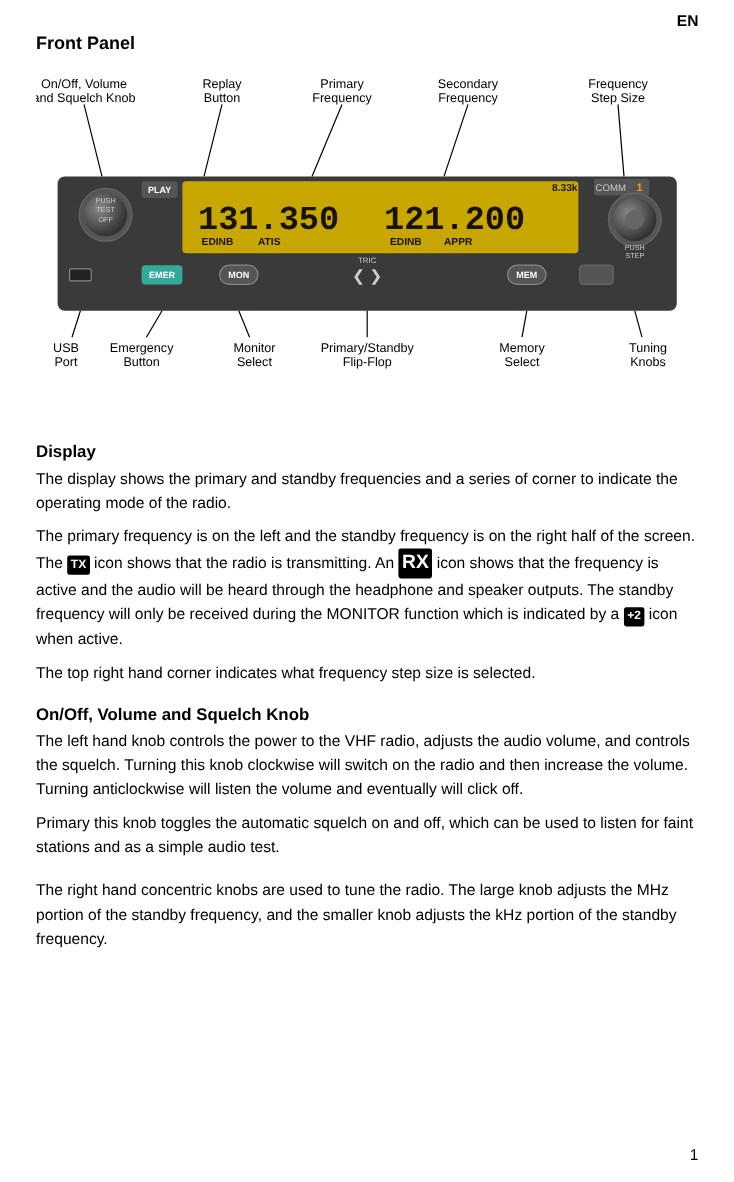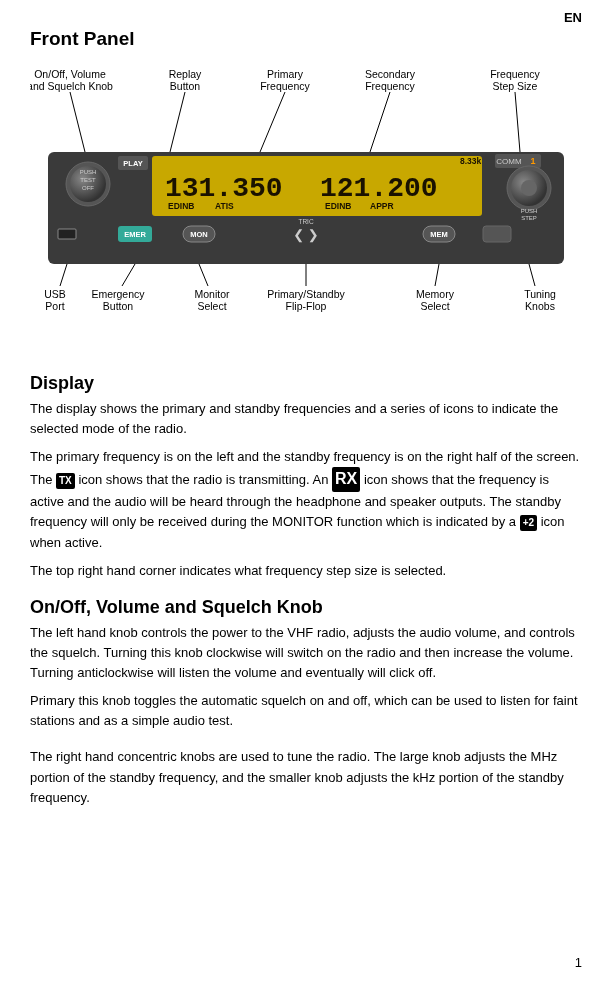--- a/index.html
+++ b/index.html
@@ -18,33 +18,33 @@
       position: absolute;
       top: 10px;
       right: 30px;
       font-weight: bold;
       font-size: 13px;
       padding-left: 33px;
     }
 
     .section-title {
       font-weight: bold;
-      font-size: 19px;
+      font-size: 15px;
       margin-bottom: 14px;
       margin-top: 18px;
     }
 
     
     .content-section {
       margin-top: 16px;
     }
 
     .subsection-title {
       font-weight: bold;
-      font-size: 18px;
+      font-size: 14px;
       margin-bottom: 5px;
       margin-top: 14px;
     }
 
     p {
       font-size: 13px;
       line-height: 1.55;
       margin-bottom: 8px;
     }
 
@@ -206,21 +206,21 @@
 
     <line x1="499" y1="200" x2="505" y2="222" stroke="#000" stroke-width="1"></line>
     <text x="510" y="234" font-size="10.5" text-anchor="middle" font-family="Arial">Tuning</text>
     <text x="510" y="246" font-size="10.5" text-anchor="middle" font-family="Arial">Knobs</text>
 
   </svg>
 </div>
 
 <div class="content-section">
   <div class="subsection-title">Display</div>
-  <p>The display shows the primary and standby frequencies and a series of icons to indicate the selected mode of the radio.</p>
+  <p>The display shows the primary and standby frequencies and a series of corner to indicate the operating mode of the radio.</p>
   <p>The primary frequency is on the left and the standby frequency is on the right half of the screen.  The <span class="tx-icon">TX</span> icon shows that the radio is transmitting.  An <span class="rx-icon">RX</span> icon shows that the frequency is active and the audio will be heard through the headphone and speaker outputs.  The standby frequency will only be received during the MONITOR function which is indicated by a <span class="plus2-icon">+2</span> icon when active.</p>
   <p>The top right hand corner indicates what frequency step size is selected.</p>
 </div>
 
 <div class="content-section">
   <div class="subsection-title">On/Off, Volume and Squelch Knob</div>
   <p>The left hand knob controls the power to the VHF radio, adjusts the audio volume, and controls the squelch.  Turning this knob clockwise will switch on the radio and then increase the volume.  Turning anticlockwise will listen the volume and eventually will click off.</p>
   <p>Primary this knob toggles the automatic squelch on and off, which can be used to listen for faint stations and as a simple audio test.</p>
 </div>
 

